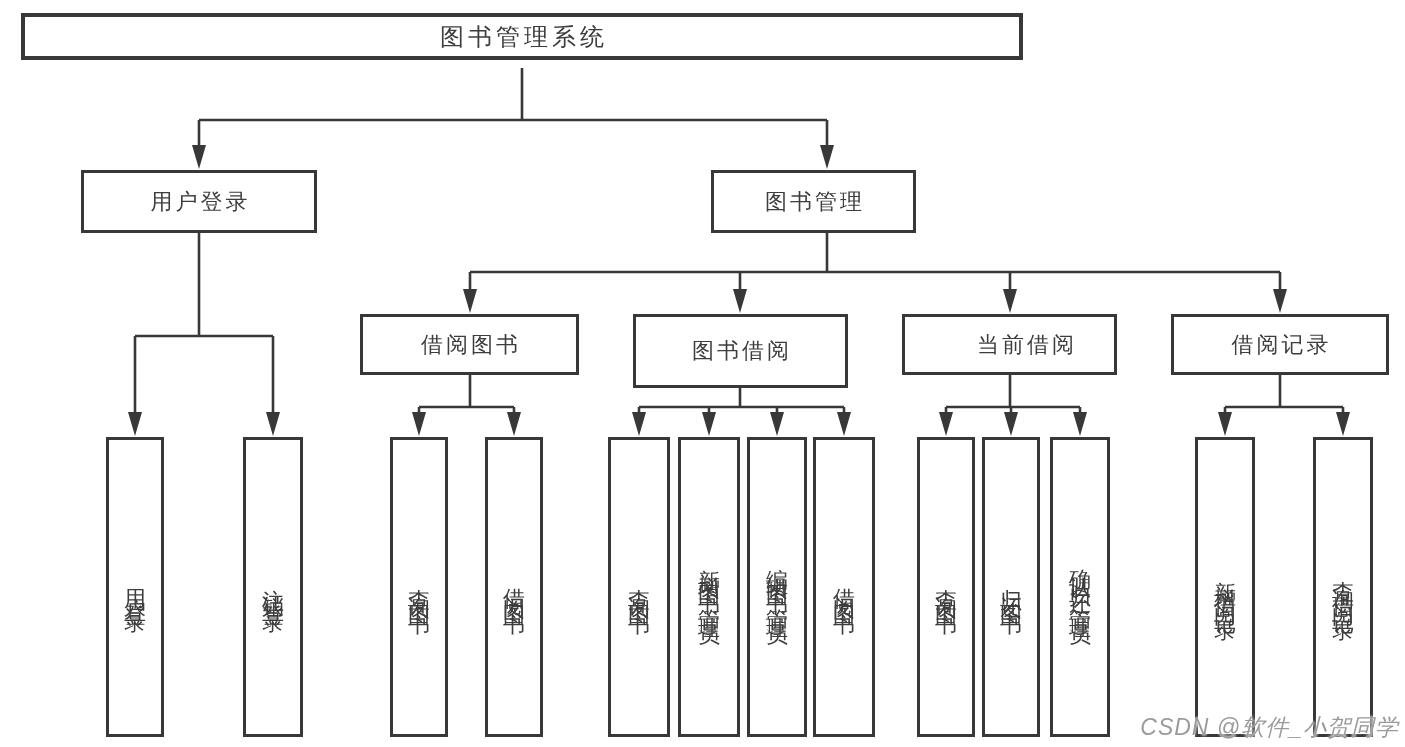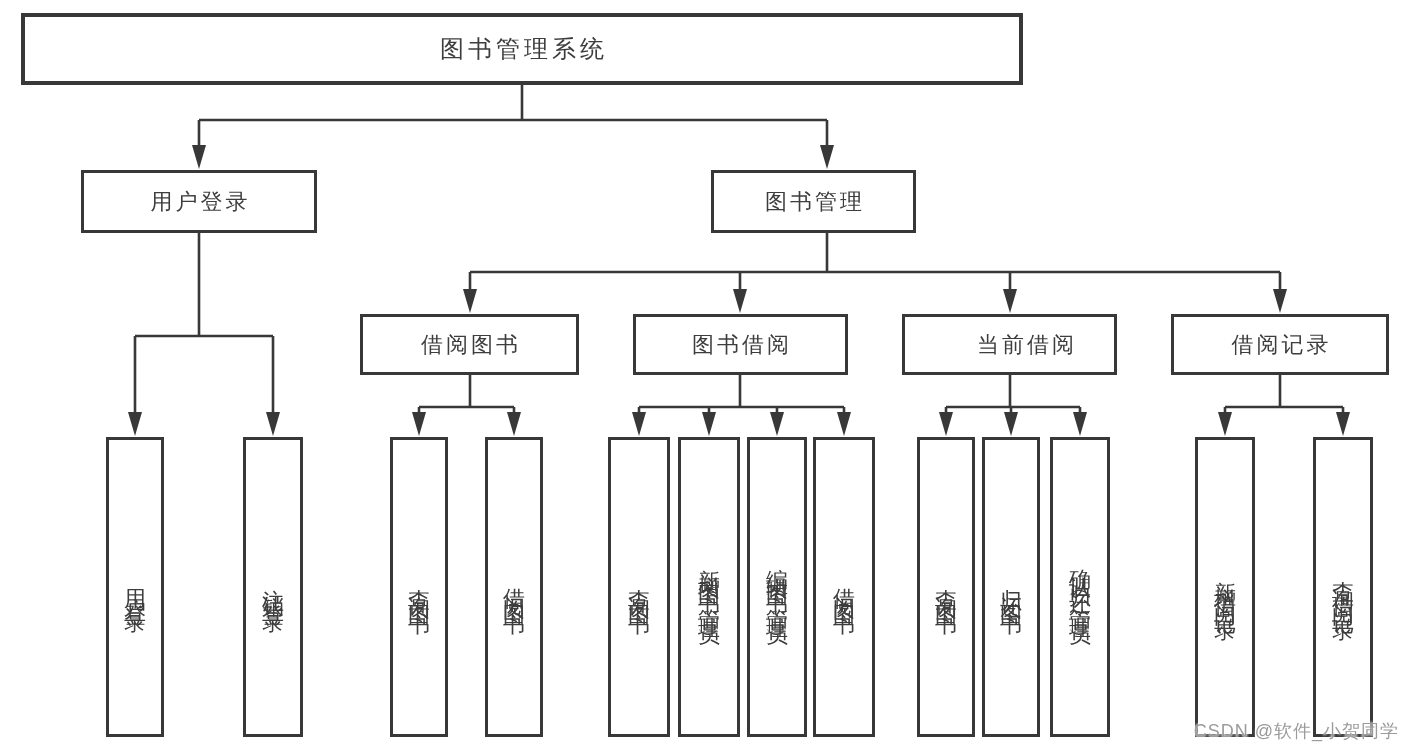--- a/index.html
+++ b/index.html
@@ -12,22 +12,22 @@
     position:absolute;box-sizing:border-box;background:#ffffff;
     border:3px solid #383838;color:#3d3d3d;
     display:flex;align-items:center;justify-content:center;
     line-height:1;white-space:nowrap;
   }
   .root{border-width:4px;font-size:24px;letter-spacing:4px;text-indent:4px;}
   .hdr{font-size:22px;letter-spacing:3px;text-indent:3px;}
   .leaf{font-size:22px;}
   .v{writing-mode:vertical-rl;text-orientation:mixed;letter-spacing:8px;white-space:normal;}
   #watermark{
-    position:absolute;right:6px;bottom:4px;font-size:18px;letter-spacing:1px;
-    color:#9b9b9b;text-shadow:0 0 3px #fff,0 0 3px #fff;
+    position:absolute;right:6px;bottom:4px;font-size:23px;letter-spacing:1px;
+    color:#9b9b9b;text-shadow:0 0 3px #fff,0 0 3px #fff;font-style:italic;
   }
 </style>
 </head>
 <body>
 
 <div id="canvas">
 
   <svg id="wires" width="1405" height="747" viewBox="0 0 1405 747">
 
     <g stroke="#383838" stroke-width="2.6" fill="none">
@@ -85,27 +85,27 @@
 
     <g stroke="#383838" stroke-width="2.6" fill="none">
       <path d="M1280 375 V407 M1225 407 H1343 M1225 407 V414 M1343 407 V414"></path>
     </g>
     <g fill="#383838" stroke="none">
       <polygon points="1218,412 1232,412 1225,436"></polygon>
       <polygon points="1336,412 1350,412 1343,436"></polygon>
     </g>
   </svg>
 
-  <div class="box root" style="left:21px;top:13px;width:1002px;height:72px;">图书管理系统</div>
+  <div class="box root" style="left:21px;top:13px;width:1002px;height:47px;">图书管理系统</div>
 
   <div class="box hdr" style="left:81px;top:170px;width:236px;height:63px;">用户登录</div>
   <div class="box hdr" style="left:711px;top:170px;width:205px;height:63px;">图书管理</div>
 
   <div class="box hdr" style="left:360px;top:314px;width:219px;height:61px;">借阅图书</div>
-  <div class="box hdr" style="left:633px;top:314px;width:215px;height:61px;">图书借阅</div>
+  <div class="box hdr" style="left:633px;top:314px;width:215px;height:74px;">图书借阅</div>
   <div class="box hdr" style="left:902px;top:314px;width:215px;height:61px;padding-left:32px;">当前借阅</div>
   <div class="box hdr" style="left:1171px;top:314px;width:218px;height:61px;">借阅记录</div>
 
   <div class="box leaf v" style="left:106px;top:437px;width:58px;height:300px;">用户登录</div>
   <div class="box leaf v" style="left:243px;top:437px;width:60px;height:300px;">注销登录</div>
 
   <div class="box leaf v" style="left:390px;top:437px;width:58px;height:300px;">查询图书</div>
   <div class="box leaf v" style="left:485px;top:437px;width:58px;height:300px;">借阅图书</div>
 
   <div class="box leaf v" style="left:608px;top:437px;width:62px;height:300px;">查询图书</div>

